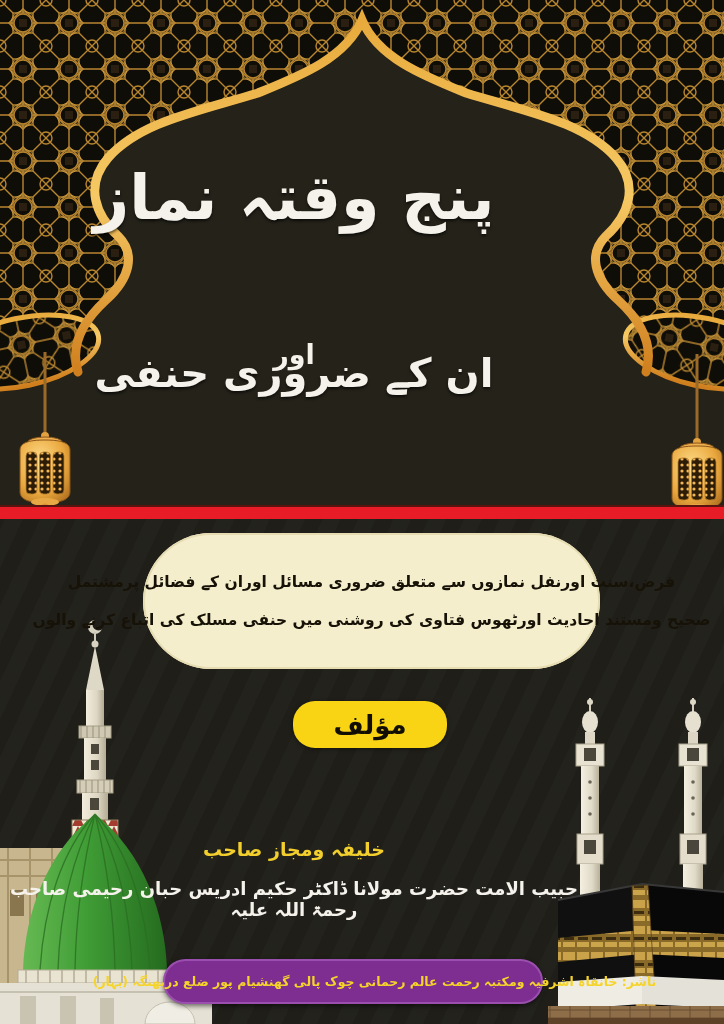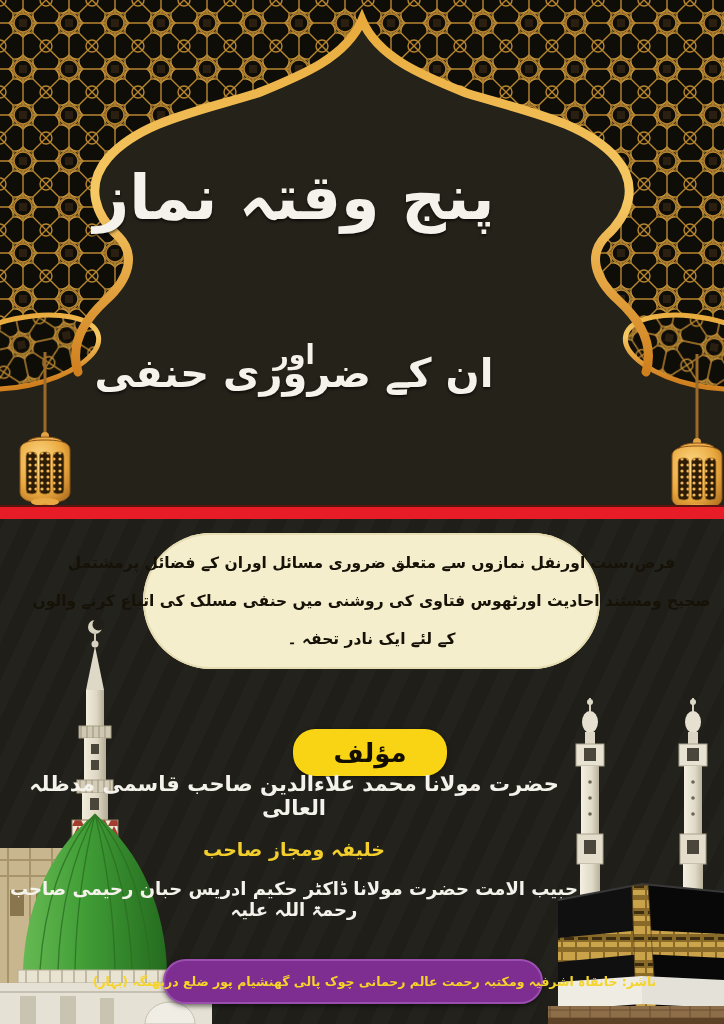--- a/index.html
+++ b/index.html
@@ -20,21 +20,20 @@
     background:#f5eecd;box-shadow:inset 0 0 0 2px #e6dcb2;
     display:flex;flex-direction:column;justify-content:center;align-items:center;
     direction:rtl;color:#171207;font-weight:600;z-index:3;
   }
   .desc-line{font-size:15.5px;line-height:38px;white-space:nowrap;}
   .author-badge{
     position:absolute;left:293px;top:701px;width:154px;height:47px;border-radius:22px;
     background:#f8d414;display:flex;align-items:center;justify-content:center;
     font-size:26px;font-weight:bold;color:#120f02;direction:rtl;z-index:3;
     box-shadow:0 1px 4px rgba(0,0,0,.5);
-    margin-top:28px;
   }
   .author-name{top:772px;font-size:21px;font-weight:bold;z-index:3;}
   .designation{top:838px;font-size:19px;font-weight:bold;color:#f2cf2d;z-index:3;}
   .murshid{top:878px;font-size:18px;font-weight:600;z-index:3;}
   .publisher-pill{
     position:absolute;left:163px;top:959px;width:380px;height:45px;border-radius:23px;
     background:#7e2e91;border:2px solid #9a4fae;box-sizing:border-box;
     display:flex;align-items:center;justify-content:center;
     color:#f5d42a;font-size:12.5px;font-weight:bold;direction:rtl;white-space:nowrap;z-index:4;
     box-shadow:0 2px 5px rgba(0,0,0,.55);
@@ -263,26 +262,24 @@
     </g>
   </svg>
 
   <div class="txt title-main ztext">پنج وقتہ نماز</div>
   <div class="txt title-aur ztext">اور</div>
   <div class="txt title-sub ztext">ان کے ضروری حنفی</div>
 
   <div class="desc-panel">
     <div class="desc-line">فرض،سنت اورنفل نمازوں سے متعلق ضروری مسائل اوران کے فضائل پرمشتمل</div>
     <div class="desc-line">صحیح ومستند احادیث اورٹھوس فتاوی کی روشنی میں حنفی مسلک کی اتباع کرنے والوں</div>
-    <div class="desc-line">کے لئے ایک نادر تحفہ ۔</div>
   </div>
 
   <div class="author-badge">مؤلف</div>
 
-  <div class="txt author-name ztext">حضرت مولانا محمد علاءالدین صاحب قاسمی مدظلہ العالی</div>
 
   <div class="txt designation ztext">خلیفہ ومجاز صاحب</div>
 
   <div class="txt murshid ztext">حبیب الامت حضرت مولانا ڈاکٹر حکیم ادریس حبان رحیمی صاحب رحمۃ اللہ علیہ</div>
 
   <div class="publisher-pill">ناشر: خانقاہ اشرفیہ ومکتبہ رحمت عالم رحمانی چوک پالی گھنشیام پور ضلع دربھنگہ (بہار)</div>
 
 </div>
 
 </body></html>

